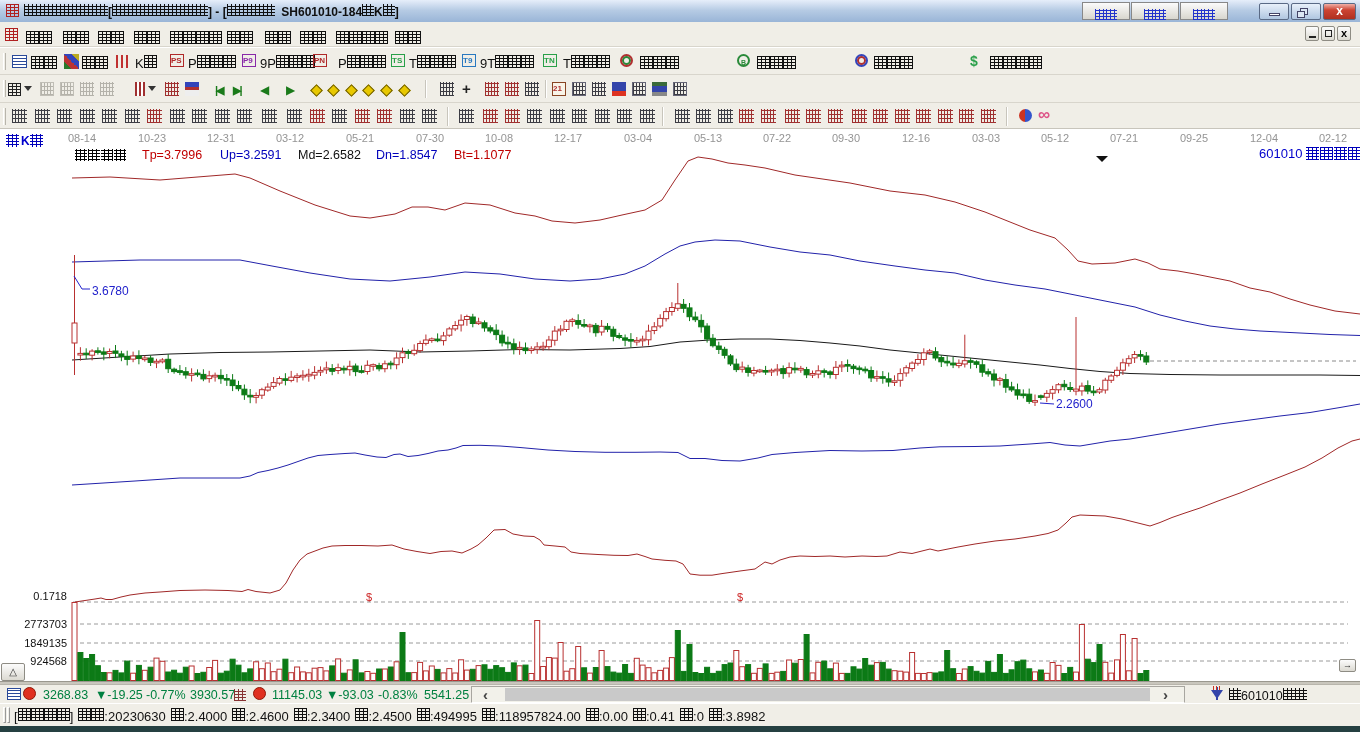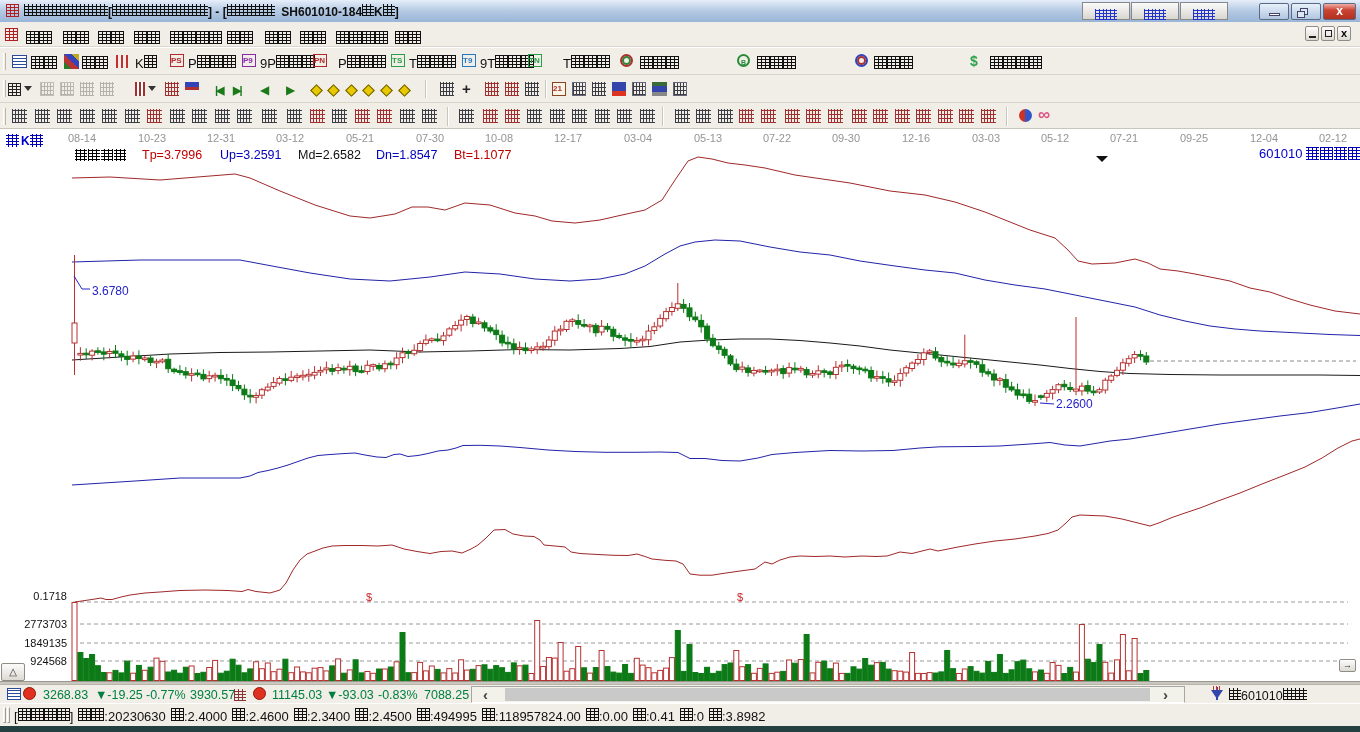--- a/index.html
+++ b/index.html
@@ -72,21 +72,21 @@
  <span class="lbox" style="left:170px;top:6px;color:#b02828;border-color:#b02828">PS</span>
  <span class="mi" style="top:7px;left:188px;font-size:13px">P<span class="k k13"></span><span class="k k13"></span><span class="k k13"></span></span>
  <span class="lbox" style="left:242px;top:6px;color:#8828a8;border-color:#8828a8">P9</span>
  <span class="mi" style="top:7px;left:260px;font-size:13px">9P<span class="k k13"></span><span class="k k13"></span><span class="k k13"></span></span>
  <span class="lbox" style="left:313px;top:6px;color:#b02828;border-color:#b02828">PN</span>
  <span class="mi" style="top:7px;left:338px;font-size:13px">P<span class="k k13"></span><span class="k k13"></span><span class="k k13"></span></span>
  <span class="lbox" style="left:391px;top:6px;color:#28a048;border-color:#28a048">TS</span>
  <span class="mi" style="top:7px;left:409px;font-size:13px">T<span class="k k13"></span><span class="k k13"></span><span class="k k13"></span></span>
  <span class="lbox" style="left:462px;top:6px;color:#2878c0;border-color:#2878c0">T9</span>
  <span class="mi" style="top:7px;left:480px;font-size:13px">9T<span class="k k13"></span><span class="k k13"></span><span class="k k13"></span></span>
- <span class="lbox" style="left:528px;top:6px;color:#28a048;border-color:#28a048">TN</span>
+ <span class="lbox" style="left:543px;top:6px;color:#28a048;border-color:#28a048">TN</span>
  <span class="mi" style="top:7px;left:563px;font-size:13px">T<span class="k k13"></span><span class="k k13"></span><span class="k k13"></span></span>
  <span class="ic" style="left:620px;top:6px;width:13px;height:13px;border-radius:50%;border:2px solid #b03030;box-shadow:inset 0 0 0 2px #2a8a3a"></span>
  <span class="mi" style="top:7px;left:640px"><span class="k k13"></span><span class="k k13"></span><span class="k k13"></span></span>
  <span class="ic" style="left:737px;top:6px;width:13px;height:13px;border-radius:50%;border:2px solid #2a8a3a;font-size:7px;color:#2a8a3a;text-align:center;line-height:13px;font-weight:bold">B</span>
  <span class="mi" style="top:7px;left:757px"><span class="k k13"></span><span class="k k13"></span><span class="k k13"></span></span>
  <span class="ic" style="left:855px;top:6px;width:13px;height:13px;border-radius:50%;border:2px solid #3344bb;box-shadow:inset 0 0 0 2px #b03030"></span>
  <span class="mi" style="top:7px;left:874px"><span class="k k13"></span><span class="k k13"></span><span class="k k13"></span></span>
  <span class="ic" style="left:970px;top:5px;color:#2aa04a;font-size:14px;font-weight:bold">$</span>
  <span class="mi" style="top:7px;left:990px"><span class="k k13"></span><span class="k k13"></span><span class="k k13"></span><span class="k k13"></span></span>
 </div>
@@ -806,21 +806,21 @@
  <span class="ic" style="left:23px;top:2px;width:13px;height:13px;border-radius:50%;background:#e03020;border:1px solid #901808;color:#ffe;font-size:8px;text-align:center;line-height:13px"></span>
  <span class="abs grn" style="left:43px;top:3px">3268.83</span>
  <span class="abs grn" style="left:95px;top:3px">▼-19.25</span>
  <span class="abs grn" style="left:146px;top:3px">-0.77%</span>
  <span class="abs grn" style="left:190px;top:3px">3930.57</span>
  <span class="k k12 abs" style="left:234px;top:4px;color:#883333"></span>
  <span class="ic" style="left:253px;top:2px;width:13px;height:13px;border-radius:50%;background:#e03020;border:1px solid #901808"></span>
  <span class="abs grn" style="left:272px;top:3px">11145.03</span>
  <span class="abs grn" style="left:326px;top:3px">▼-93.03</span>
  <span class="abs grn" style="left:378px;top:3px">-0.83%</span>
- <span class="abs grn" style="left:424px;top:3px">7088.25</span>
+ <span class="abs grn" style="left:424px;top:3px">5541.25</span>
  <span class="abs" style="left:471px;top:1px;width:714px;height:17px;background:#f2f1ea;border:1px solid #a8a6a0;border-bottom-color:#fff"></span>
  <span class="abs" style="left:505px;top:3px;width:645px;height:13px;background:#c9c9c9"></span>
  <span class="abs" style="left:483px;top:1px;color:#444;font-size:15px;font-weight:bold">‹</span>
  <span class="abs" style="left:1163px;top:1px;color:#444;font-size:15px;font-weight:bold">›</span>
  <span class="abs" style="left:1216px;top:2px;width:2px;height:13px;background:#3344aa"></span>
  <span class="abs" style="left:1211px;top:5px;width:0;height:0;border-left:6px solid transparent;border-right:6px solid transparent;border-top:9px solid #3344aa"></span>
     <span class="abs" style="left:1213px;top:1px;width:7px;height:4px;background:repeating-linear-gradient(90deg,#cc3322 0 1px,transparent 1px 3px)"></span>
  <span class="abs" style="left:1229px;top:3px;color:#111;font-size:12.5px"><span class="k k12"></span>601010<span class="k k12"></span><span class="k k12"></span></span>
 </div>
 <div class="bar" id="info">

